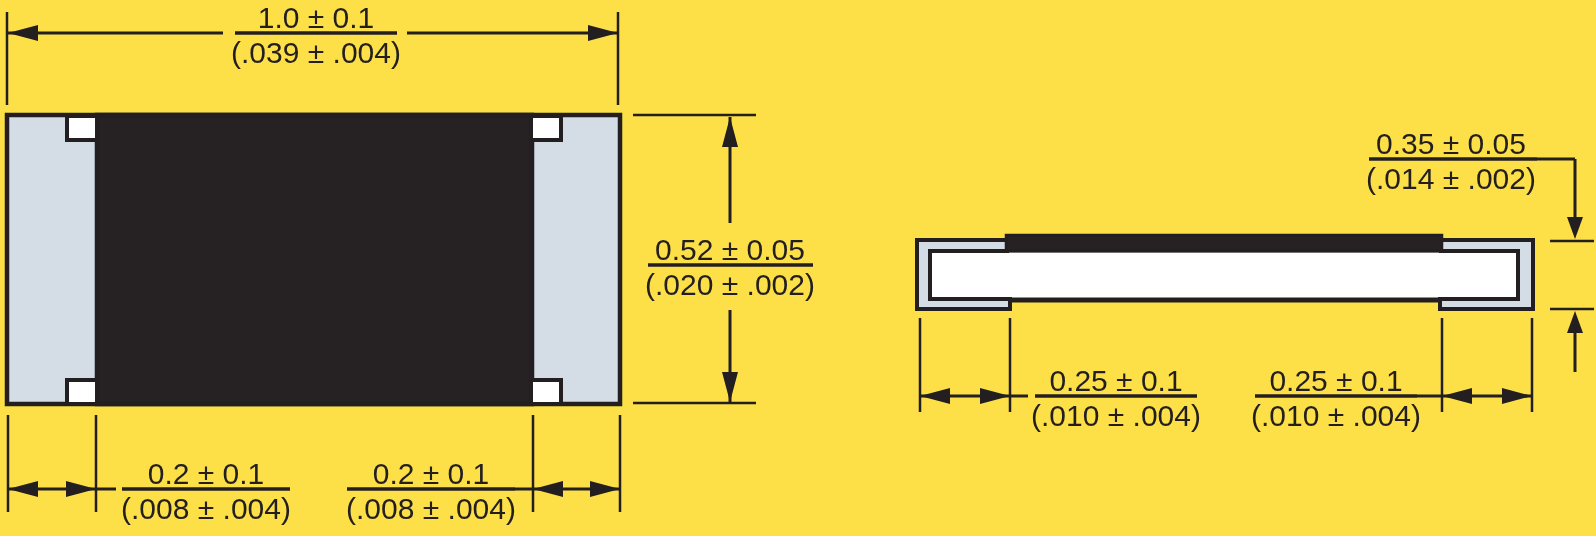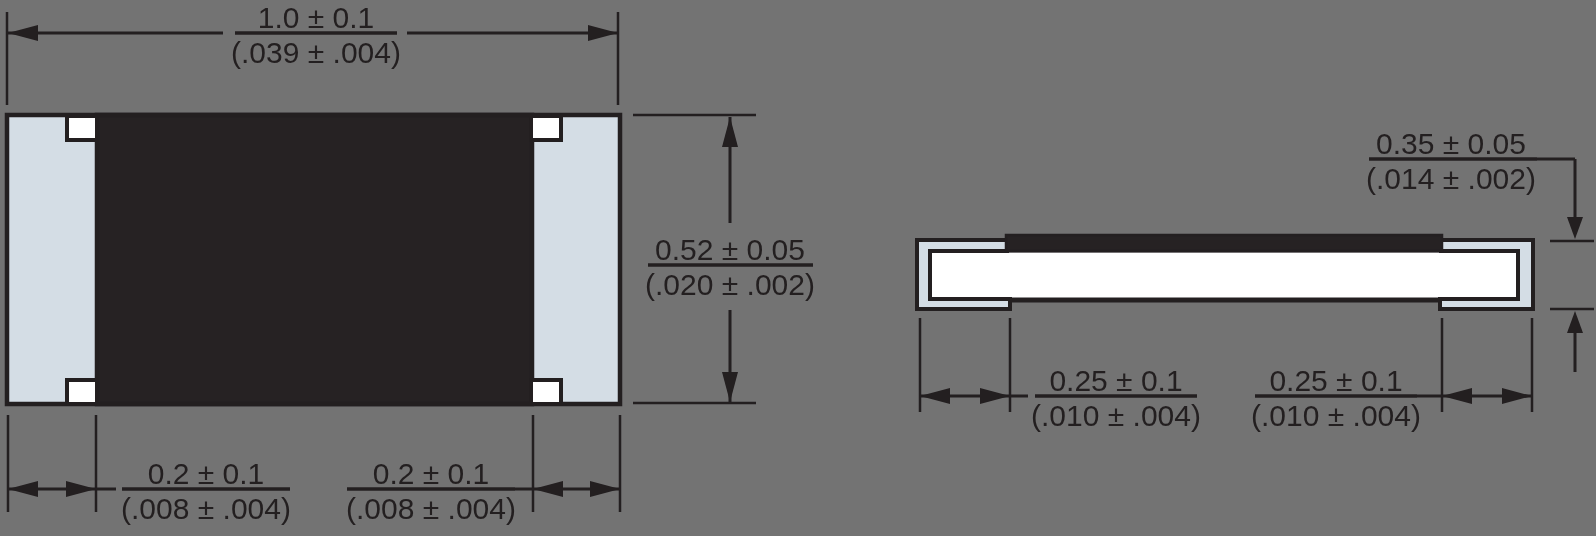--- a/index.html
+++ b/index.html
@@ -4,21 +4,21 @@
 <style>
   html, body {
     margin: 0;
     padding: 0;
     background: #ffffff;
   }
   .stage {
     position: relative;
     width: 1596px;
     height: 536px;
-    background: #737373;
+    background: #fde047;
     overflow: hidden;
   }
   svg { display: block; }
   .dim-text {
     font-family: "Liberation Sans", sans-serif;
     font-size: 30px;
     fill: #231f20;
     text-anchor: middle;
   }
   .outline       { stroke: #231f20; }

